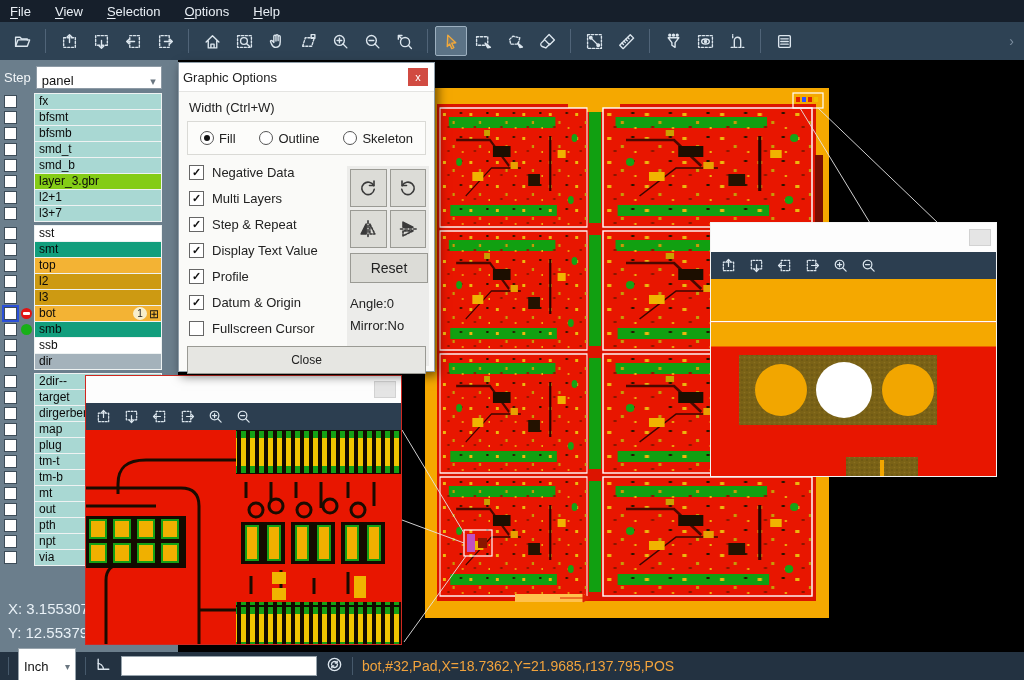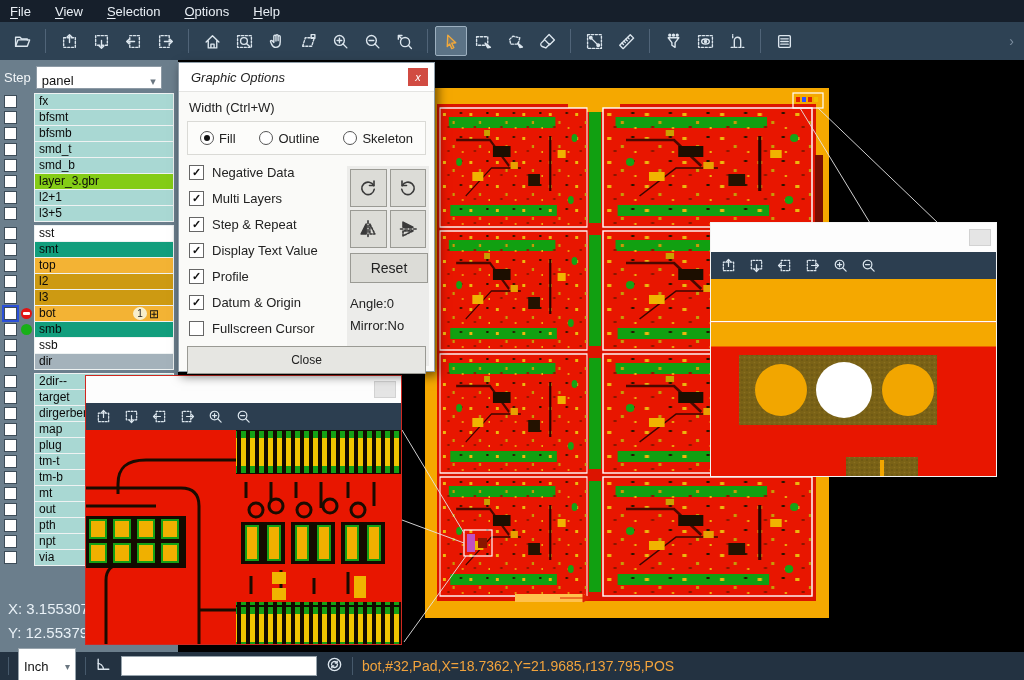--- a/index.html
+++ b/index.html
@@ -24,33 +24,33 @@
   .stepselect{width:126px;height:23px;background:#fff;border:1px solid #8d9aa5;display:flex;align-items:flex-end;
               justify-content:space-between;padding:0 5px;box-sizing:border-box;font-size:13px;color:#111;}
   .stepselect .chev{color:#6a7680;font-size:11px;}
   .lgroup{margin-bottom:5px;}
   .lrow{display:flex;align-items:center;height:15px;margin-bottom:1px;}
   .lcb{width:11px;height:11px;background:#fff;border:1px solid #3d4c58;margin:0 2px 0 4px;flex:none;}
   .lcb.sel{outline:2px solid #2b50d9;}
   .lind{width:15px;display:flex;align-items:center;justify-content:center;flex:none;}
   .dot{width:11px;height:11px;border-radius:50%;position:relative;}
   .dot i{position:absolute;left:2px;top:4px;width:7px;height:3px;background:#fff;border-radius:1px;}
-  .lname{width:122px;height:13px;font-size:12px;line-height:13px;color:#0a0a0a;padding:1px 12px 1px 4px;
+  .lname{width:122px;height:13px;font-size:12px;line-height:13px;color:#0a0a0a;padding:1px 0 1px 4px;
          border:1px solid #eef2f2;display:flex;align-items:center;box-sizing:content-box;overflow:hidden;white-space:nowrap;}
   .badge{margin-left:auto;width:14px;height:13px;border-radius:50%;background:#f7eecb;color:#222;
          font-size:10px;display:flex;align-items:center;justify-content:center;flex:none;}
   .gridic{font-size:12px;line-height:12px;color:#111;margin:0 2px;flex:none;}
   .xy{position:absolute;left:8px;color:#e9f1f7;font-size:15px;}
   
   .canvas{position:absolute;left:178px;top:60px;width:846px;height:592px;background:#000;}
   
   .dialog{position:absolute;left:178px;top:62px;width:257px;height:310px;background:#fafaf8;
           border:1px solid #8f9ea9;box-shadow:3px 4px 10px rgba(0,0,0,.55);z-index:30;box-sizing:border-box;}
   .gd-title{height:28px;background:#fff;border-bottom:1px solid #e4e4e2;display:flex;align-items:center;
-            justify-content:space-between;padding:0 6px 0 12px;font-style:italic;}
+            justify-content:space-between;padding:0 6px 0 4px;}
   .gd-title span{font-size:13px;color:#222;}
   .gd-close{width:20px;height:18px;background:#d14b42;color:#fff;font-size:11px;display:flex;
             align-items:center;justify-content:center;cursor:default;}
   .gd-body{position:relative;height:280px;}
   .gd-width{font-size:13px;color:#222;margin:8px 0 6px 10px;}
   .gd-radios{margin:0 8px;border:1px solid #dadad6;height:32px;display:flex;align-items:center;
              justify-content:space-between;padding:0 12px;background:#fcfcfa;}
   .radio-item{display:flex;align-items:center;gap:5px;font-size:13px;color:#222;}
   .radio{width:12px;height:12px;border:1px solid #555;border-radius:50%;background:#fff;display:inline-flex;
          align-items:center;justify-content:center;flex:none;}
@@ -378,21 +378,21 @@
           <span class="lcb"></span>
           <span class="lind"></span>
           <div class="lname" style="background: rgb(169, 216, 211);">
             <span>l2+1</span>
           </div>
         </div>
         <div class="lrow">
           <span class="lcb"></span>
           <span class="lind"></span>
           <div class="lname" style="background: rgb(169, 216, 211);">
-            <span>l3+5</span>
+            <span>l3+7</span>
           </div>
         </div>
       </div>
       <div class="lgroup">
         <div class="lrow">
           <span class="lcb"></span>
           <span class="lind"></span>
           <div class="lname" style="background: rgb(255, 255, 255);">
             <span>sst</span>
           </div>

